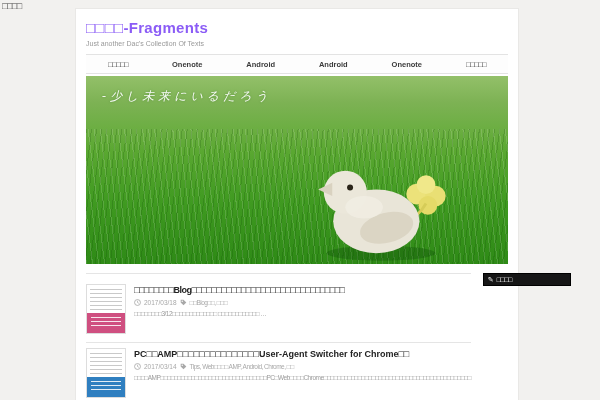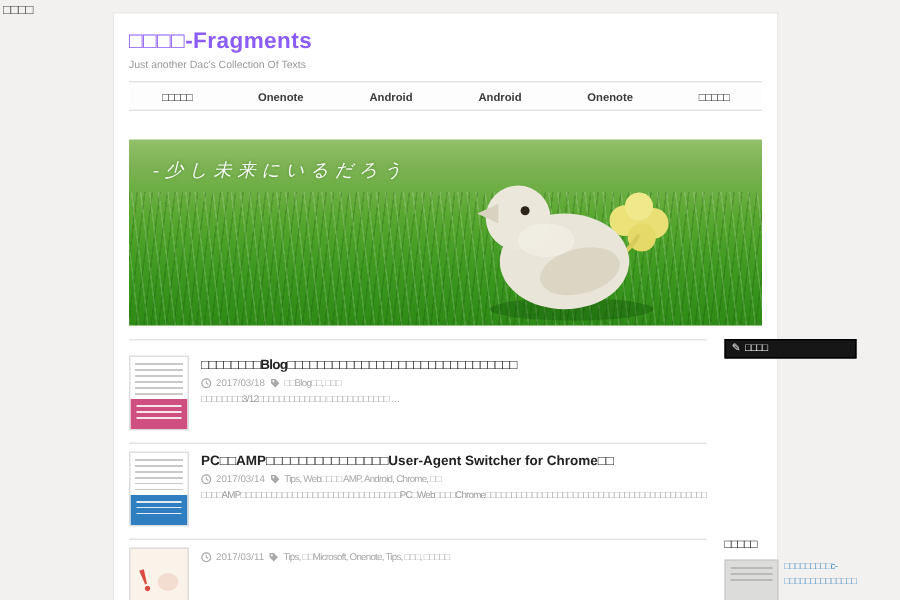--- a/index.html
+++ b/index.html
@@ -28,21 +28,21 @@
   nav {
     margin-top:7px; height:20px;
     border-top:1px solid #e3e3e3; border-bottom:1px solid #e3e3e3;
     background:#fdfdfd;
     display:flex; align-items:center; justify-content:space-around;
   }
   .nav-item { font-size:7.5px; font-weight:bold; color:#3a3a3a; cursor:pointer; padding:2px 6px; }
 
   
   .hero {
-    position:relative; margin-top:19px; height:124px; overflow:hidden;
+    position:relative; margin-top:2px; height:188px; overflow:hidden;
     background:linear-gradient(180deg,#93c069 0%, #7db254 14%, #5dab33 40%, #46a425 68%, #379a1c 100%);
   }
   .hero-texture {
     position:absolute; left:0; right:0; bottom:0; height:72%;
     background:
       repeating-linear-gradient(83deg, rgba(255,255,255,0.14) 0 1px, rgba(255,255,255,0) 1px 6px),
       repeating-linear-gradient(97deg, rgba(15,70,5,0.20) 0 1px, rgba(15,70,5,0) 1px 5px),
       linear-gradient(180deg, rgba(0,0,0,0) 0%, rgba(20,90,5,0.25) 100%);
   }
   .hero-overlay {

